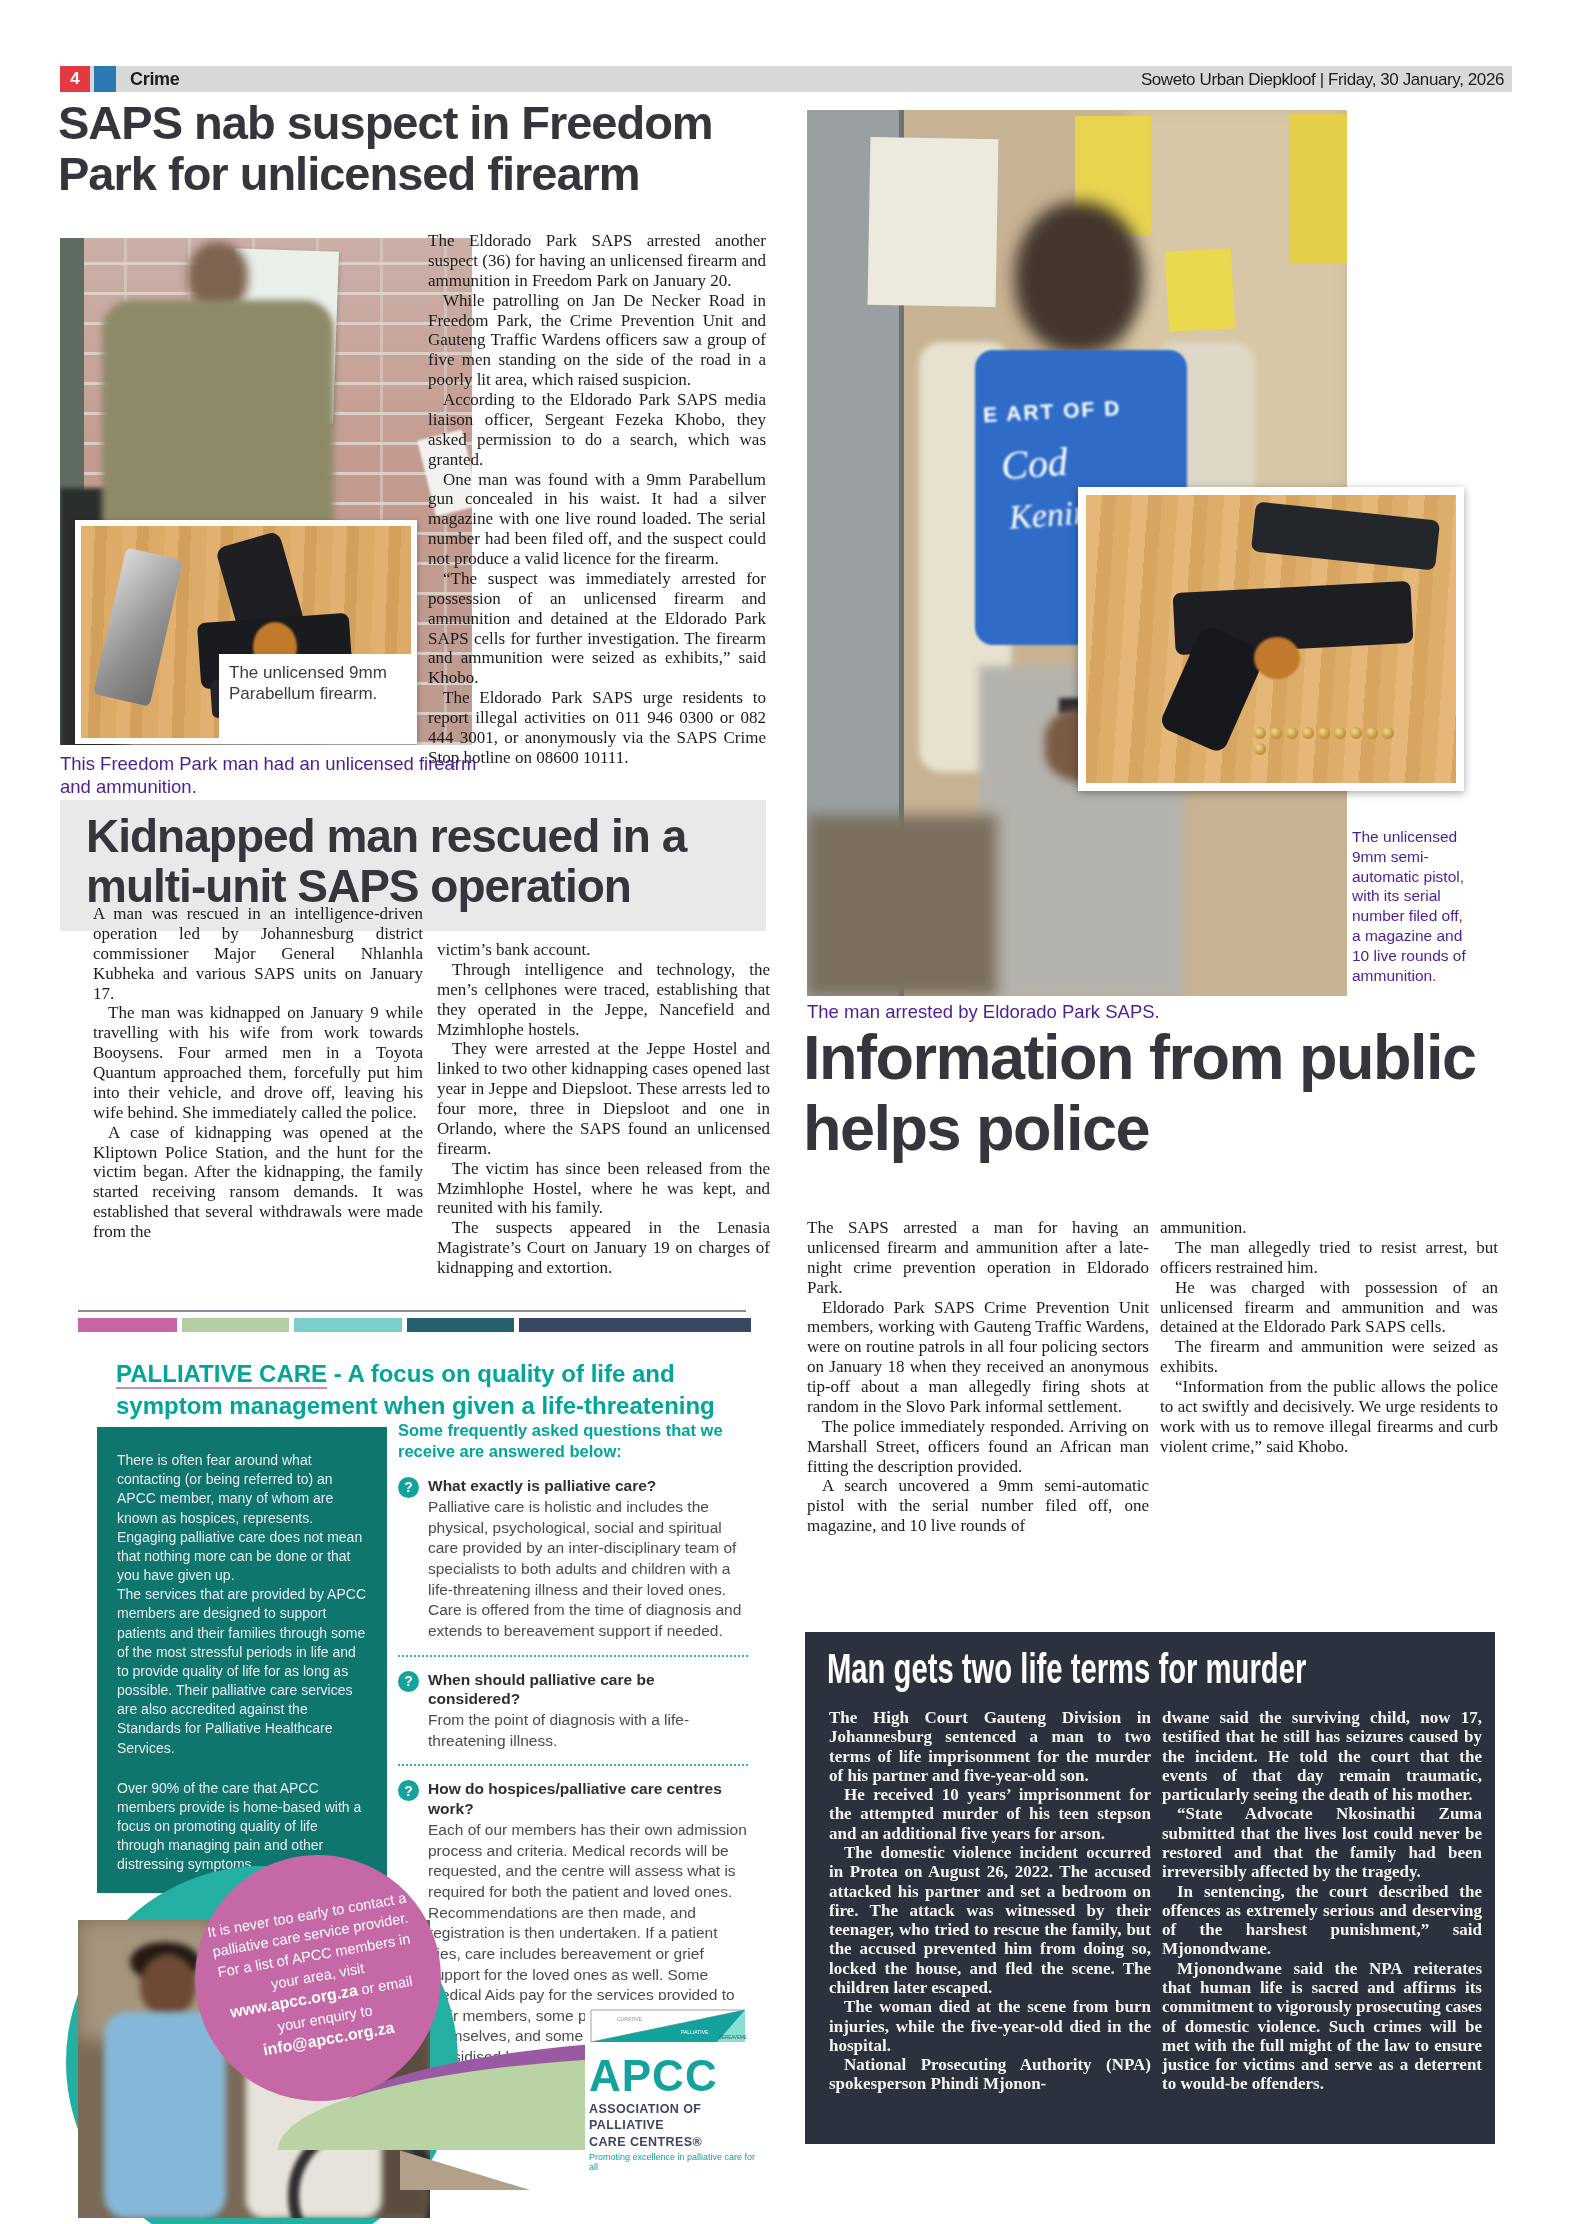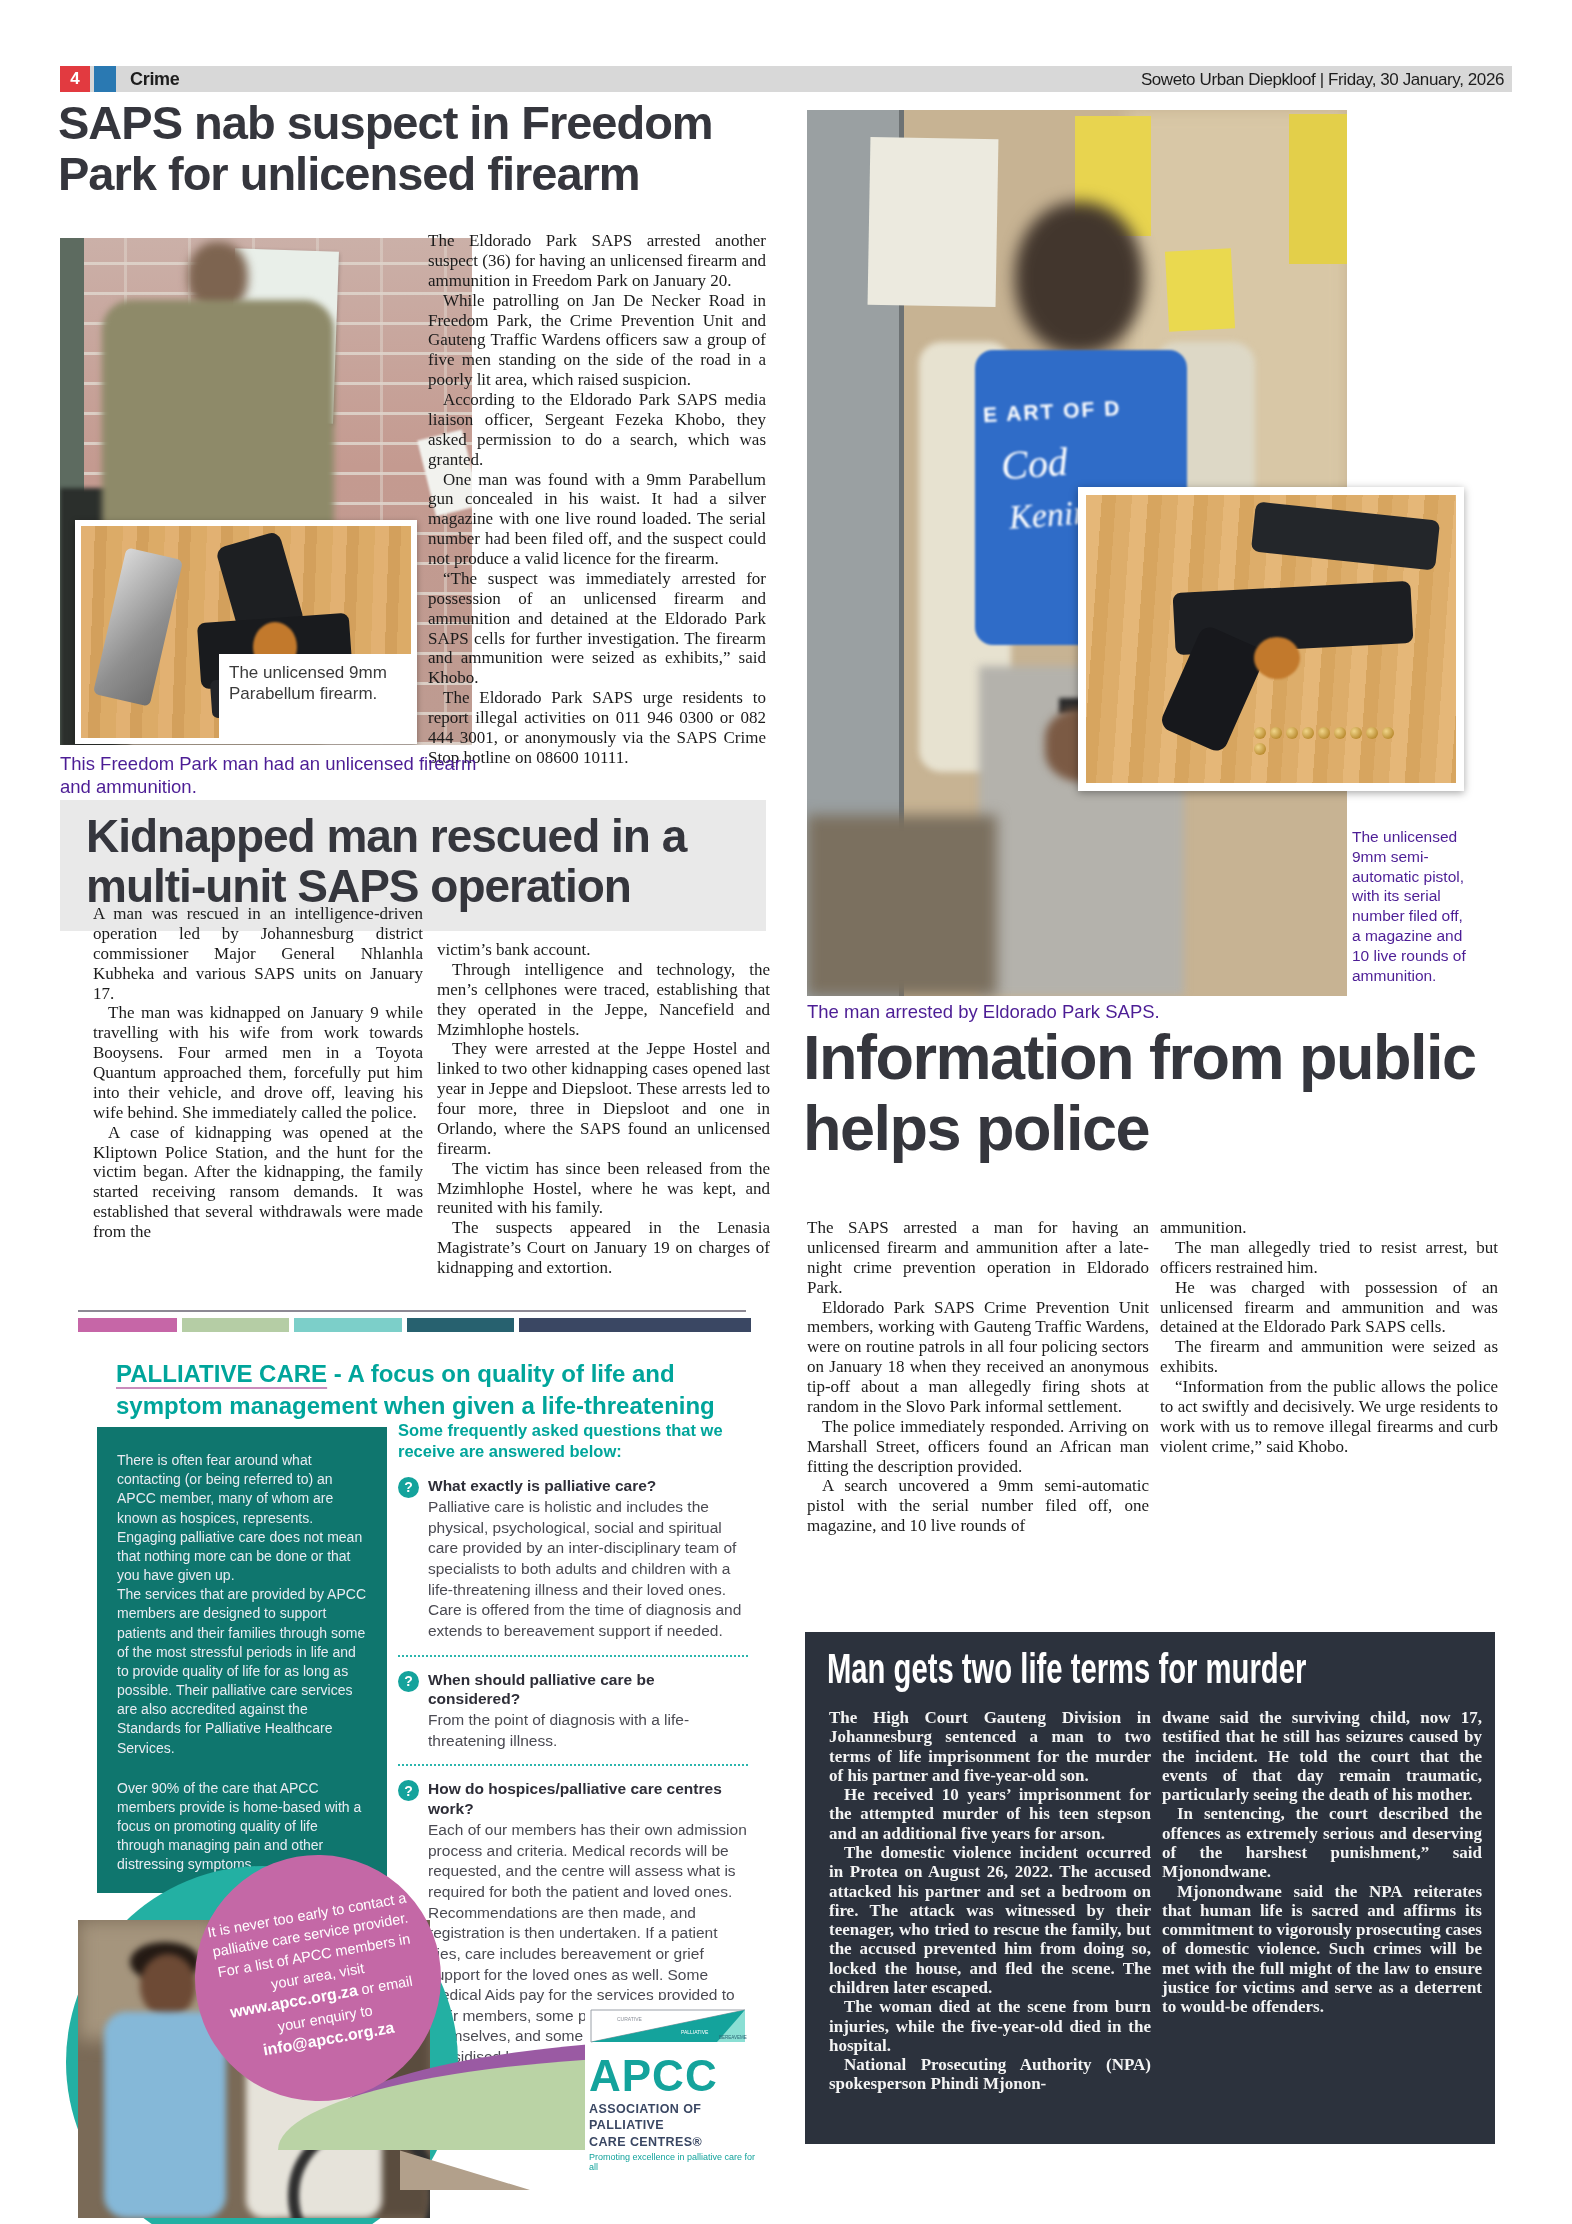--- a/index.html
+++ b/index.html
@@ -288,20 +288,21 @@
     <h2><span class="condense">Man gets two life terms for murder</span></h2>
     <div class="a4col a4-col1">
       <p>The High Court Gauteng Division in Johannesburg sentenced a man to two terms of life imprisonment for the murder of his partner and five-year-old son.</p>
       <p>He received 10 years’ imprisonment for the attempted murder of his teen stepson and an additional five years for arson.</p>
       <p>The domestic violence incident occurred in Protea on August 26, 2022. The accused attacked his partner and set a bedroom on fire. The attack was witnessed by their teenager, who tried to rescue the family, but the accused prevented him from doing so, locked the house, and fled the scene. The children later escaped.</p>
       <p>The woman died at the scene from burn injuries, while the five-year-old died in the hospital.</p>
       <p>National Prosecuting Authority (NPA) spokesperson Phindi Mjonon-</p>
     </div>
     <div class="a4col a4-col2">
       <p>dwane said the surviving child, now 17, testified that he still has seizures caused by the incident. He told the court that the events of that day remain traumatic, particularly seeing the death of his mother.</p>
+      <p>“State Advocate Nkosinathi Zuma submitted that the lives lost could never be restored and that the family had been irreversibly affected by the tragedy.</p>
       <p>In sentencing, the court described the offences as extremely serious and deserving of the harshest punishment,” said Mjonondwane.</p>
       <p>Mjonondwane said the NPA reiterates that human life is sacred and affirms its commitment to vigorously prosecuting cases of domestic violence. Such crimes will be met with the full might of the law to ensure justice for victims and serve as a deterrent to would-be offenders.</p>
     </div>
   </div>
 
   <div class="ad">
     <div class="ad-topline"></div>
     <div class="ad-bars">
       <div class="bar bar1"></div>
       <div class="bar bar2"></div>

